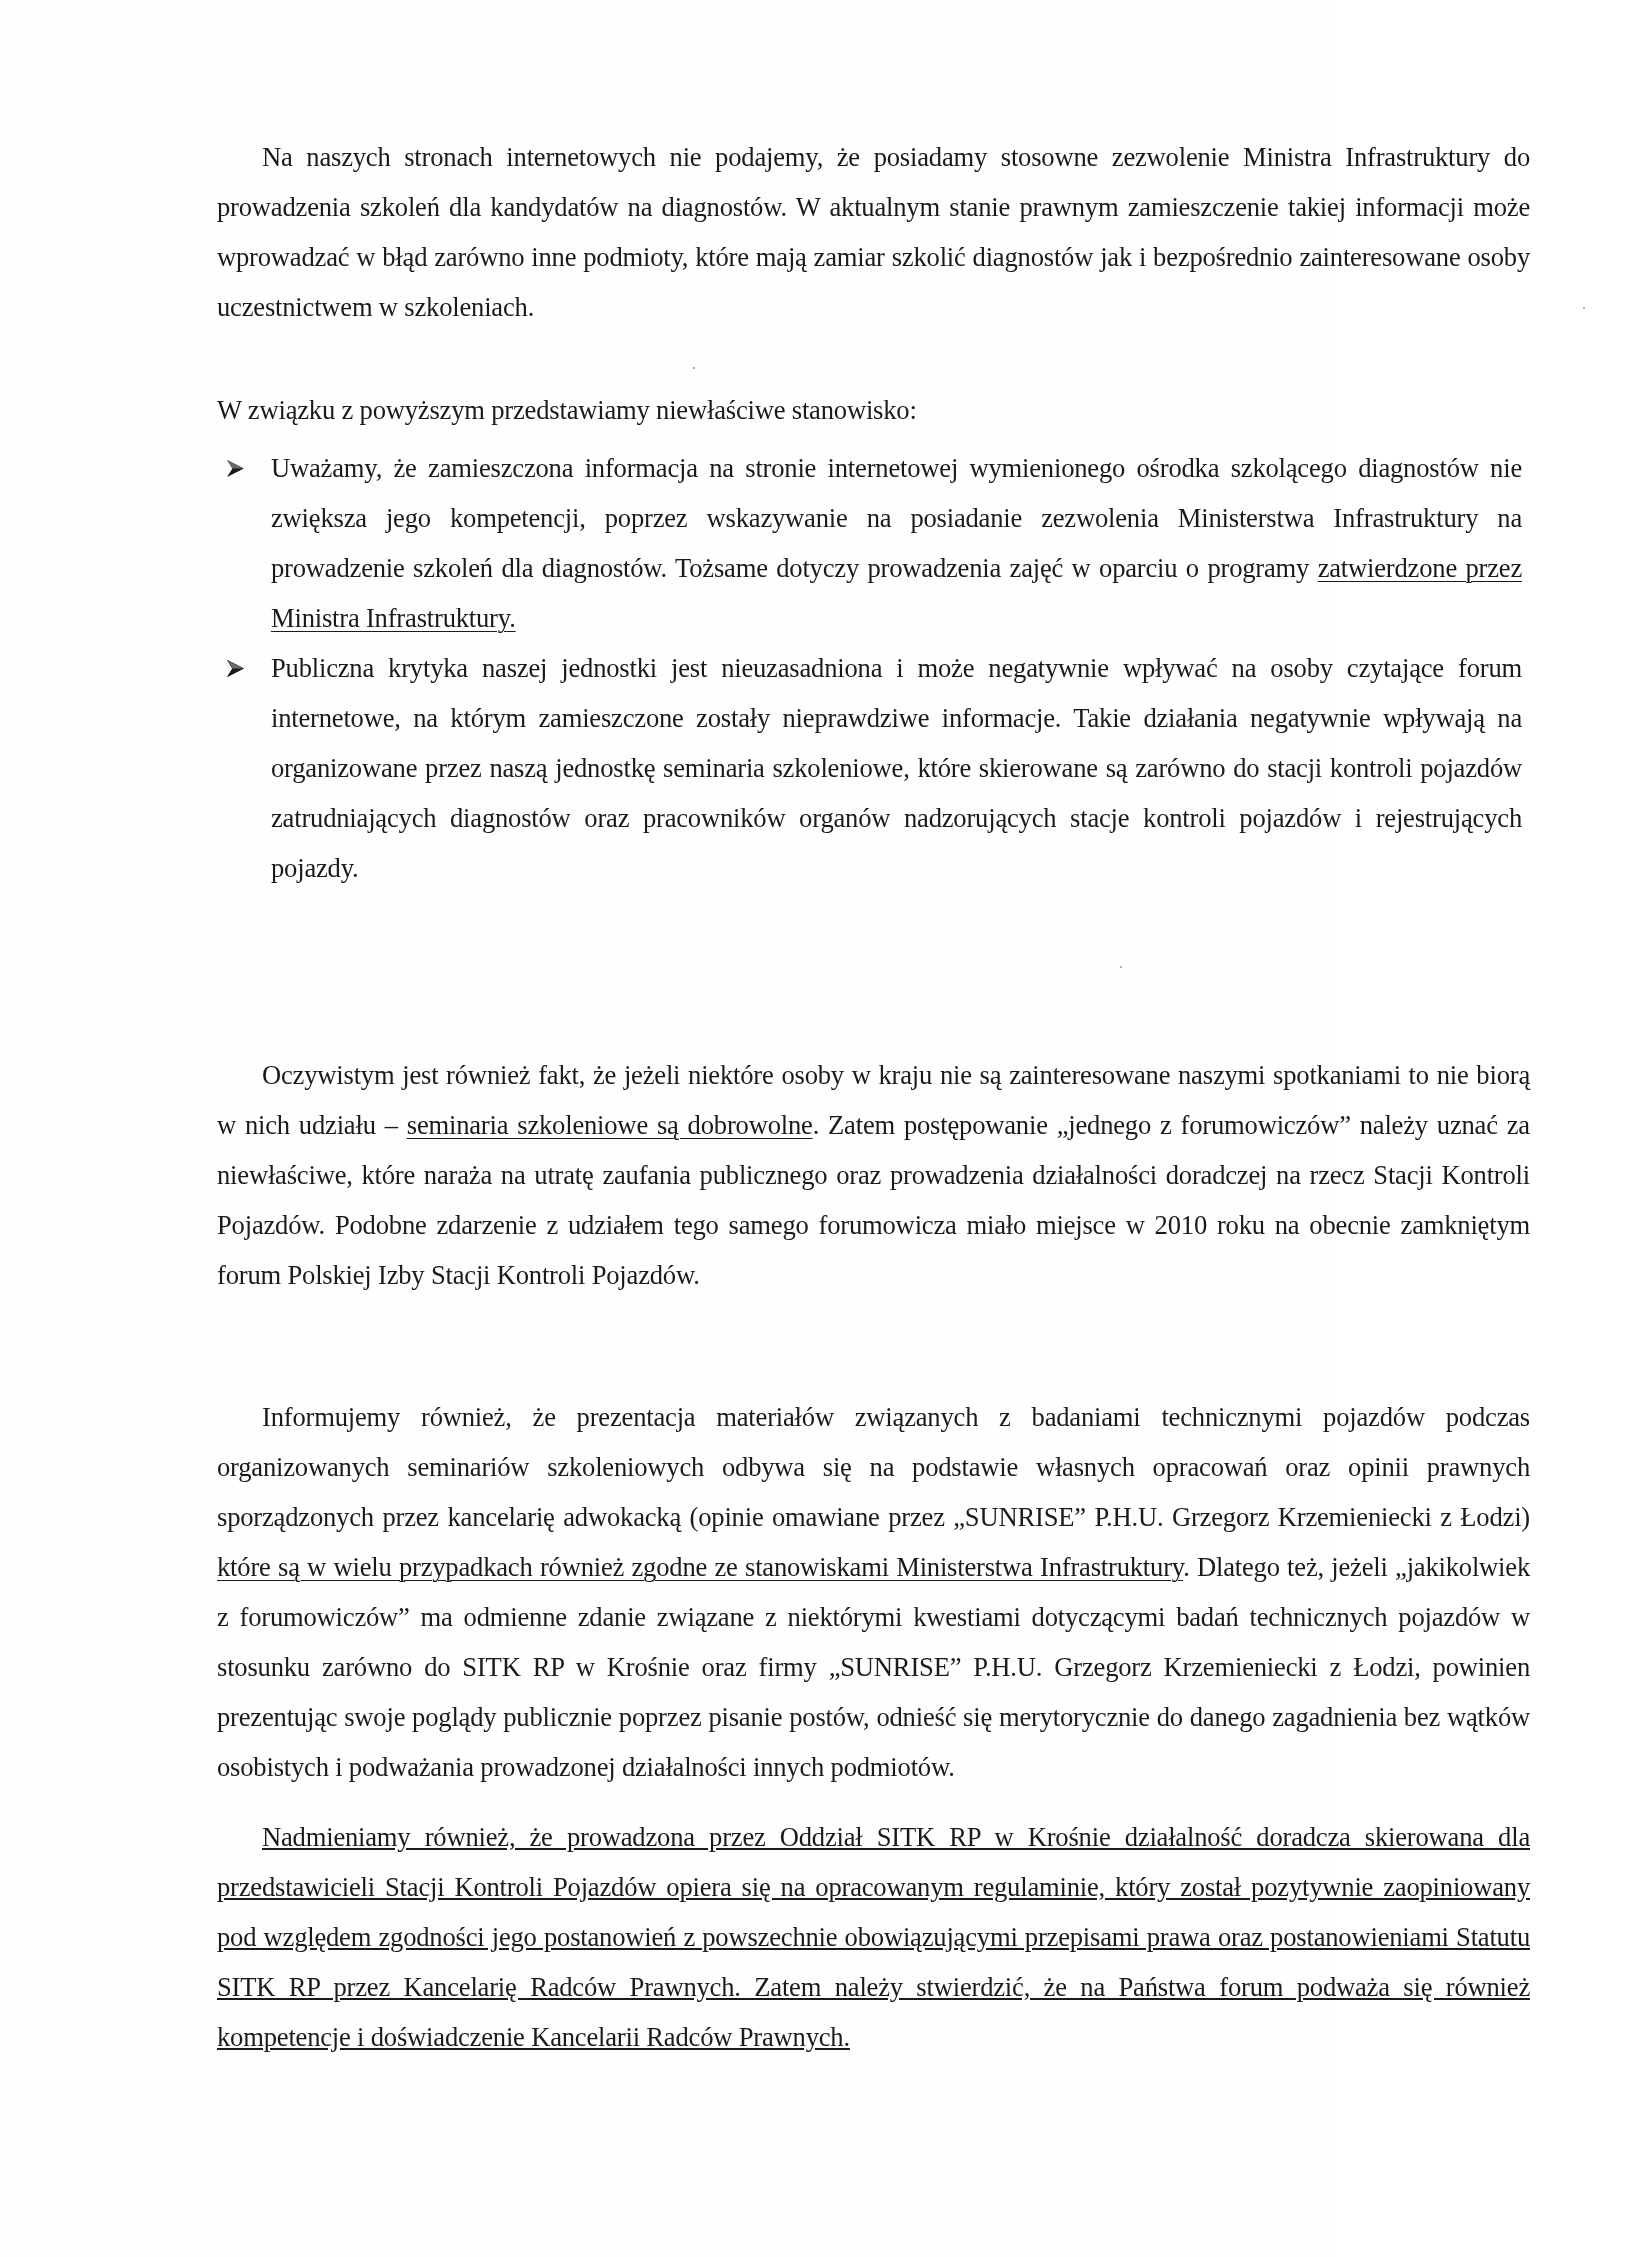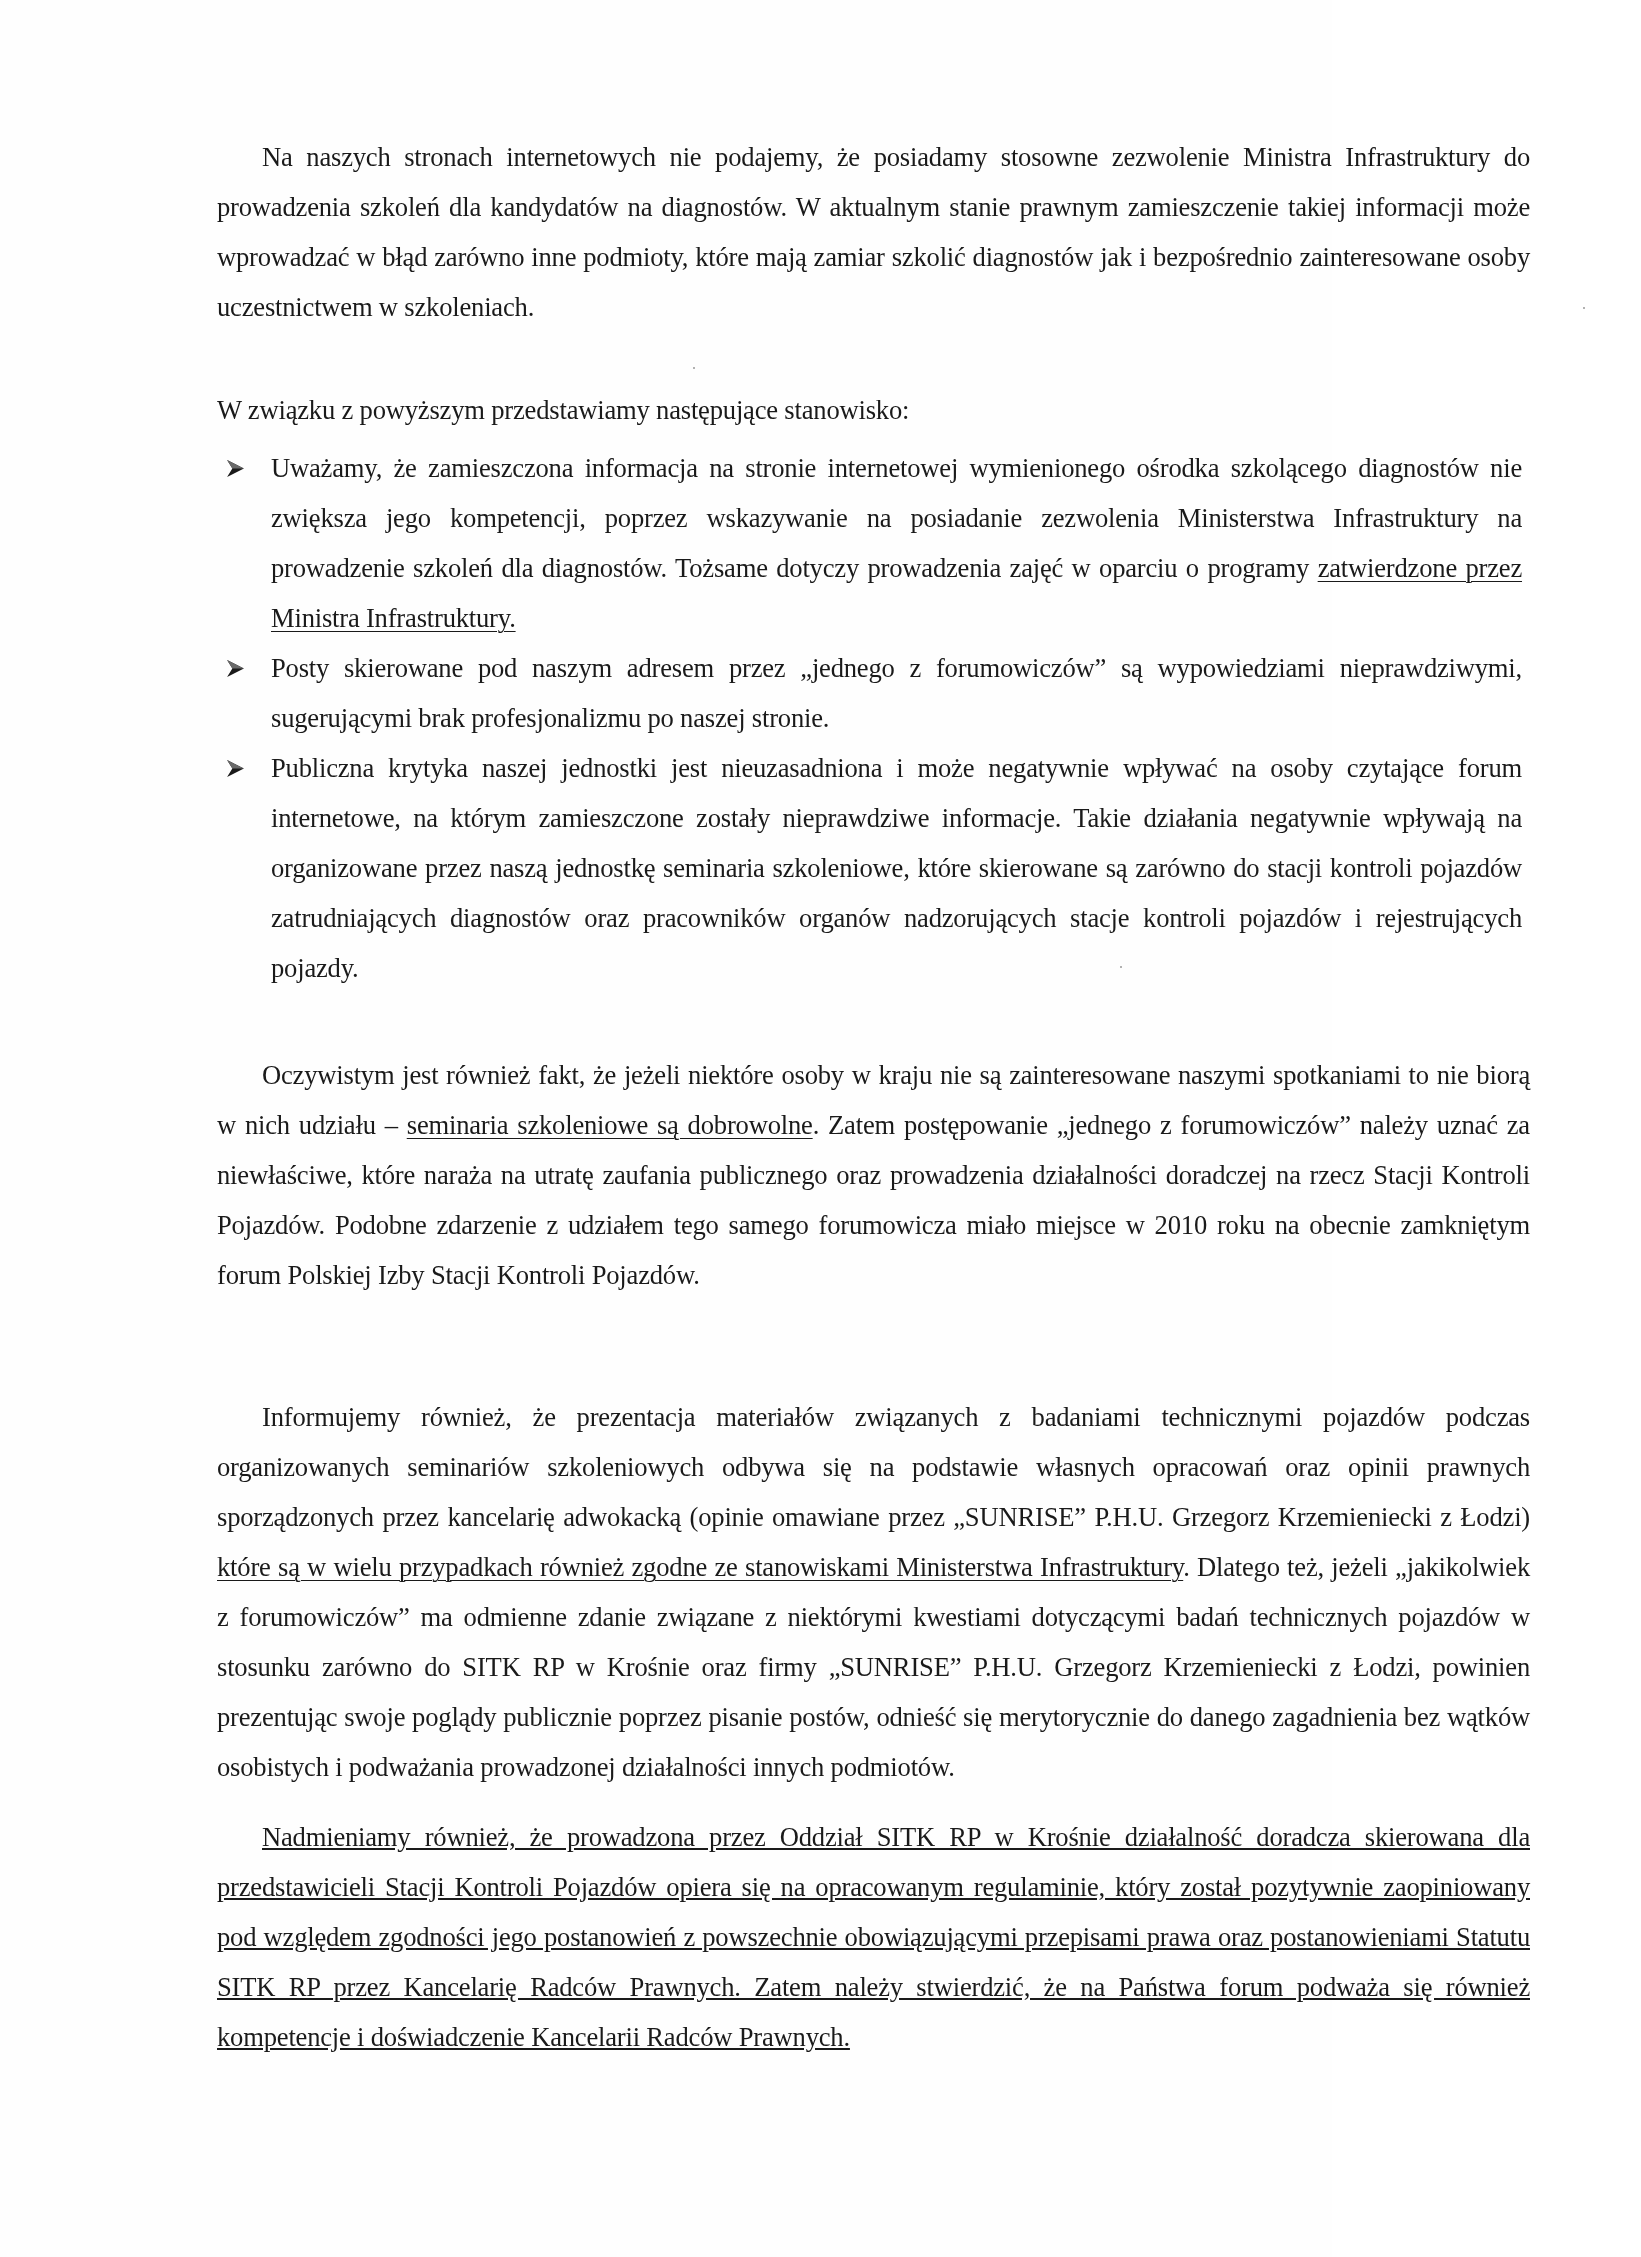--- a/index.html
+++ b/index.html
@@ -81,42 +81,41 @@
 </head>
 <body>
 
 <div class="page">
 
   <div class="text-block" style="top:132px;">
     <p class="para indent">Na naszych stronach internetowych nie podajemy, że posiadamy stosowne zezwolenie Ministra Infrastruktury do prowadzenia szkoleń dla kandydatów na diagnostów. W aktualnym stanie prawnym zamieszczenie takiej informacji może wprowadzać w błąd zarówno inne podmioty, które mają zamiar szkolić diagnostów jak i bezpośrednio zainteresowane osoby uczestnictwem w szkoleniach.</p>
   </div>
 
   <div class="text-block" style="top:385px;">
-    <p class="lead">W związku z powyższym przedstawiamy następujące stanowisko:</p>
+    <p class="lead">W związku z powyższym przedstawiamy niewłaściwe stanowisko:</p>
   </div>
 
   <div class="text-block" style="top:435px; left:217px;">
     <ul class="bullets">
       <li class="bullet-item">
         <span class="bullet-icon">
           <svg viewBox="0 0 20 20">
               <polygon points="2,2 18,10 2,18 7,10" fill="#1a1a1a"></polygon>
               <polygon points="2,2 18,10 7,10" fill="#6a6a6a"></polygon>
             </svg>
         </span>
         <span>Uważamy, że zamieszczona informacja na stronie internetowej wymienionego ośrodka szkolącego diagnostów nie zwiększa jego kompetencji, poprzez wskazywanie na posiadanie zezwolenia Ministerstwa Infrastruktury na prowadzenie szkoleń dla diagnostów. Tożsame dotyczy prowadzenia zajęć w oparciu o programy </span><span class="u">zatwierdzone przez Ministra Infrastruktury.</span>
       </li>
       <li class="bullet-item">
         <span class="bullet-icon">
           <svg viewBox="0 0 20 20">
               <polygon points="2,2 18,10 2,18 7,10" fill="#1a1a1a"></polygon>
               <polygon points="2,2 18,10 7,10" fill="#6a6a6a"></polygon>
             </svg>
         </span>
-        <span>Posty skierowane pod naszym adresem przez „jednego z forumowiczów” są wypowiedziami nieprawdziwymi, sugerującymi brak profesjonalizmu po naszej stronie.</span>
       </li>
       <li class="bullet-item">
         <span class="bullet-icon">
           <svg viewBox="0 0 20 20">
               <polygon points="2,2 18,10 2,18 7,10" fill="#1a1a1a"></polygon>
               <polygon points="2,2 18,10 7,10" fill="#6a6a6a"></polygon>
             </svg>
         </span>
         <span>Publiczna krytyka naszej jednostki jest nieuzasadniona i może negatywnie wpływać na osoby czytające forum internetowe, na którym zamieszczone zostały nieprawdziwe informacje. Takie działania negatywnie wpływają na organizowane przez naszą jednostkę seminaria szkoleniowe, które skierowane są zarówno do stacji kontroli pojazdów zatrudniających diagnostów oraz pracowników organów nadzorujących stacje kontroli pojazdów i rejestrujących pojazdy.</span>
       </li>

